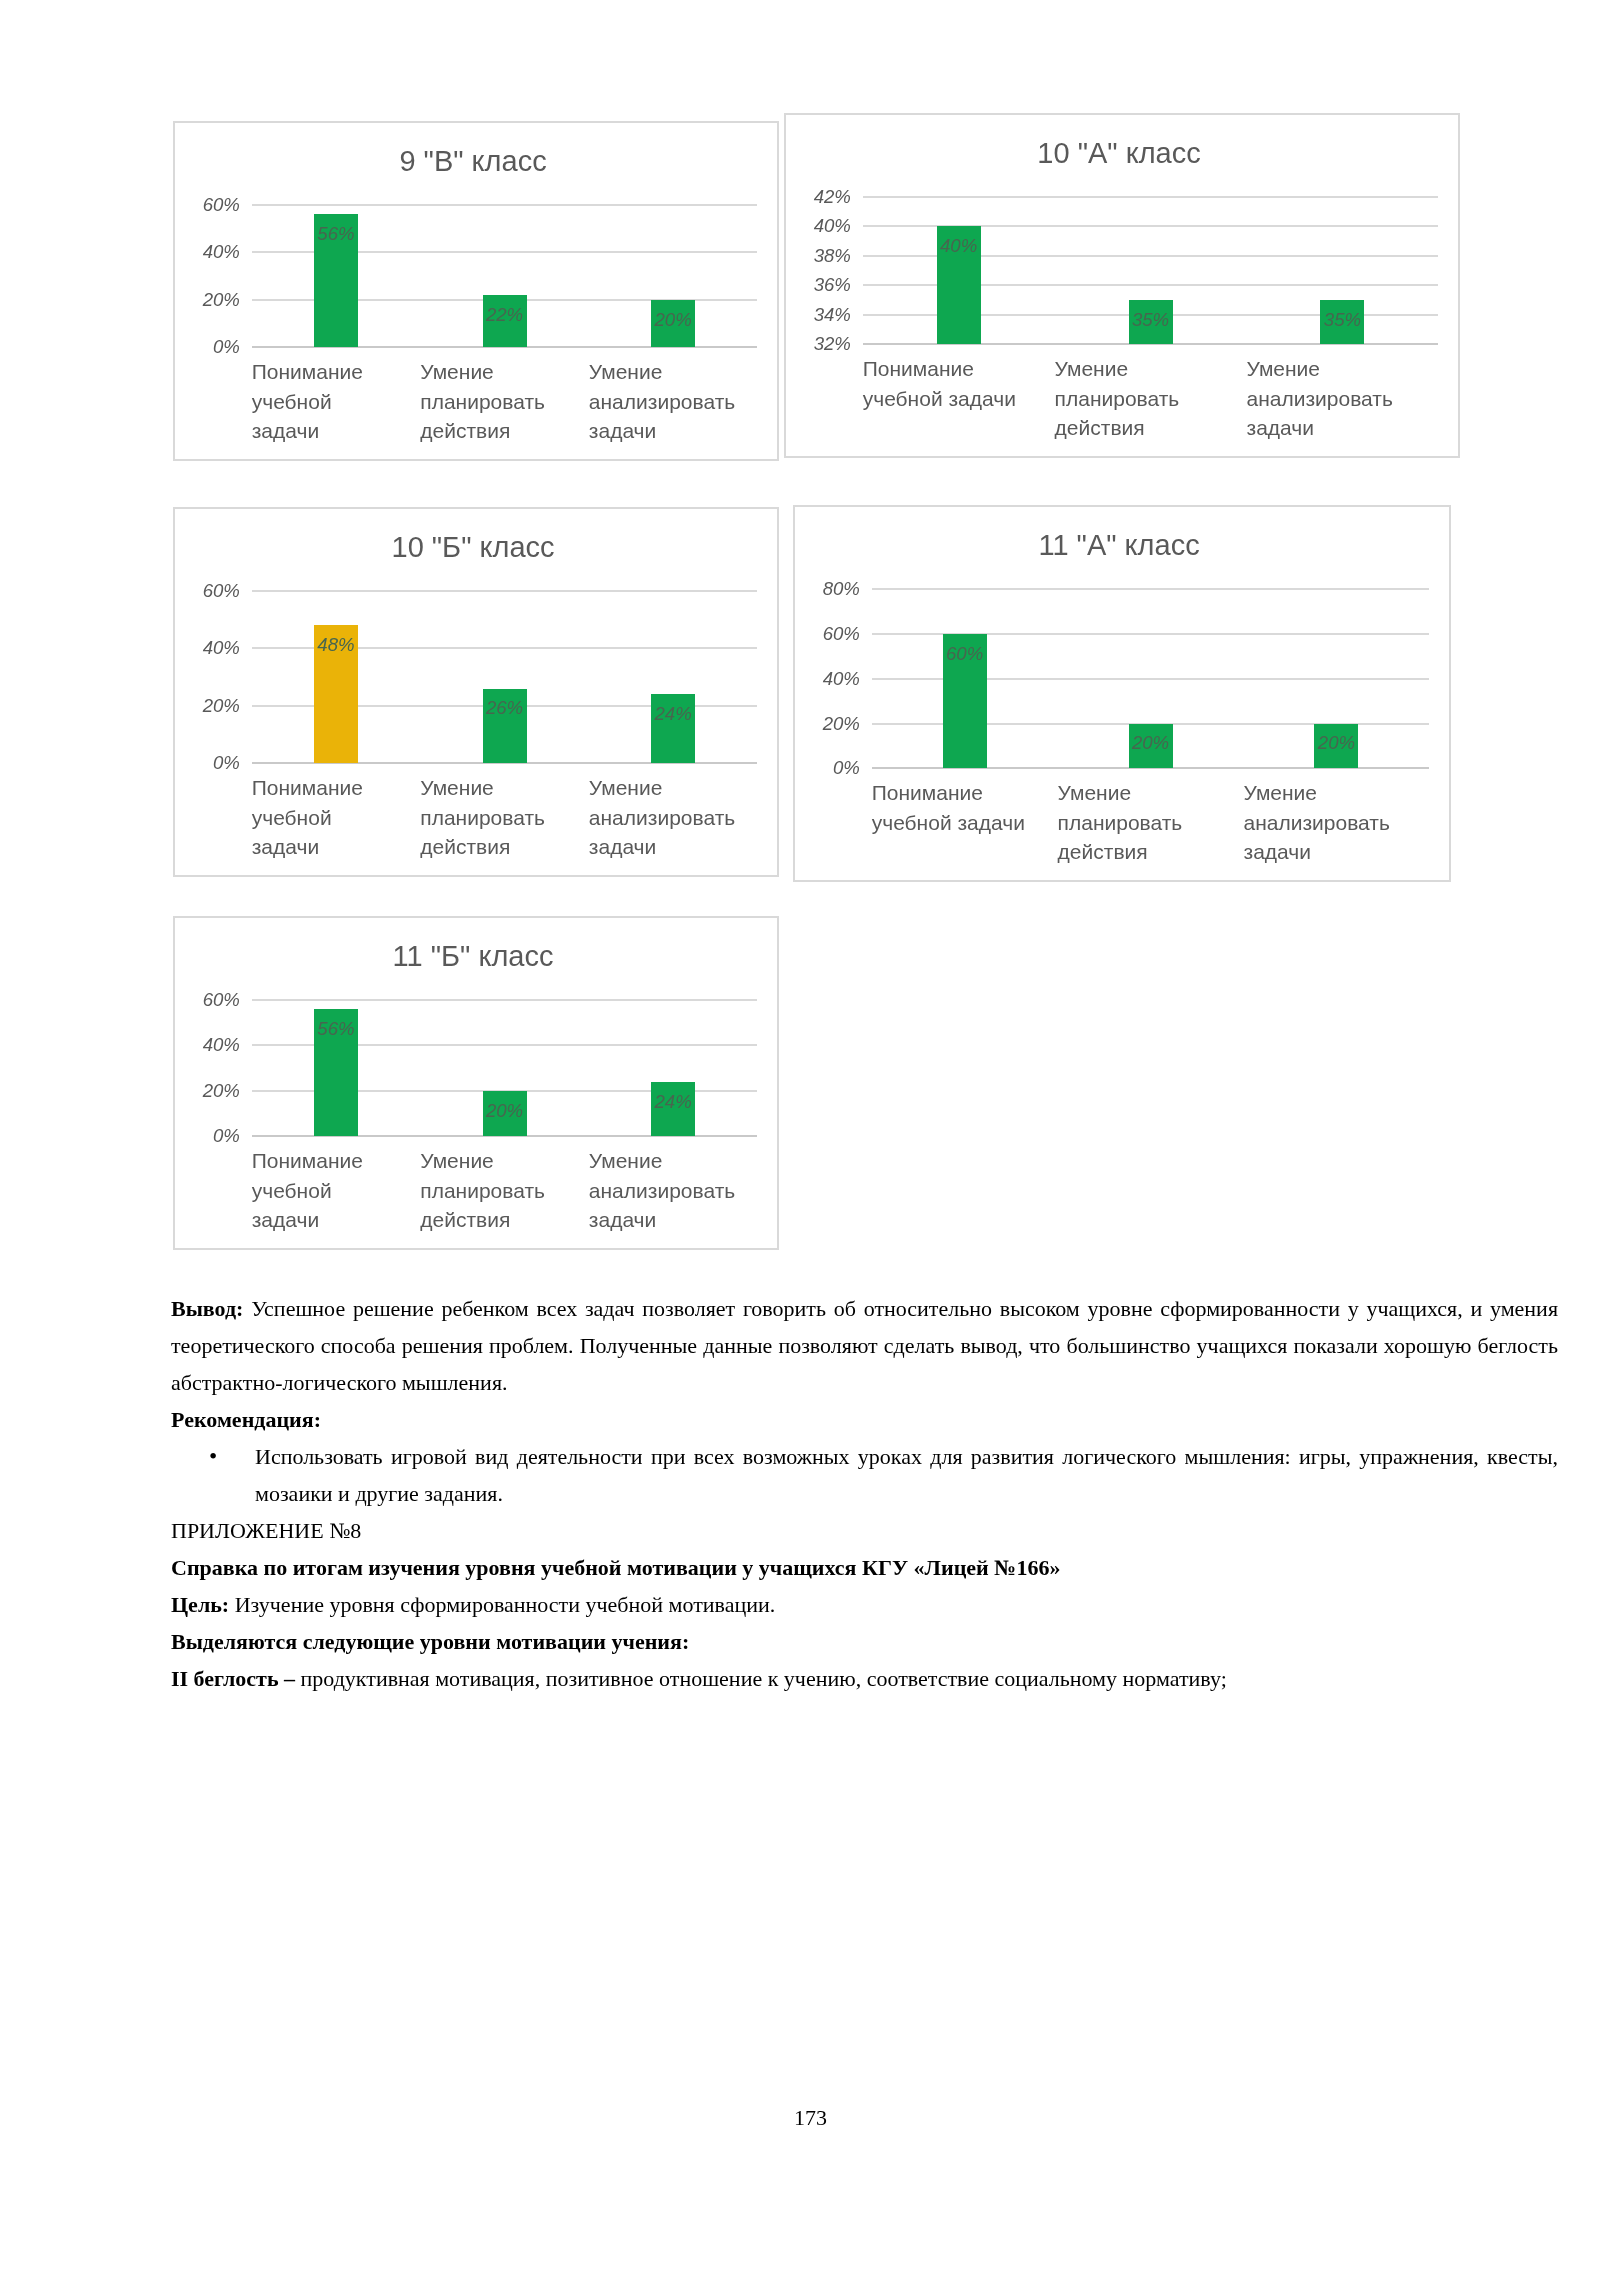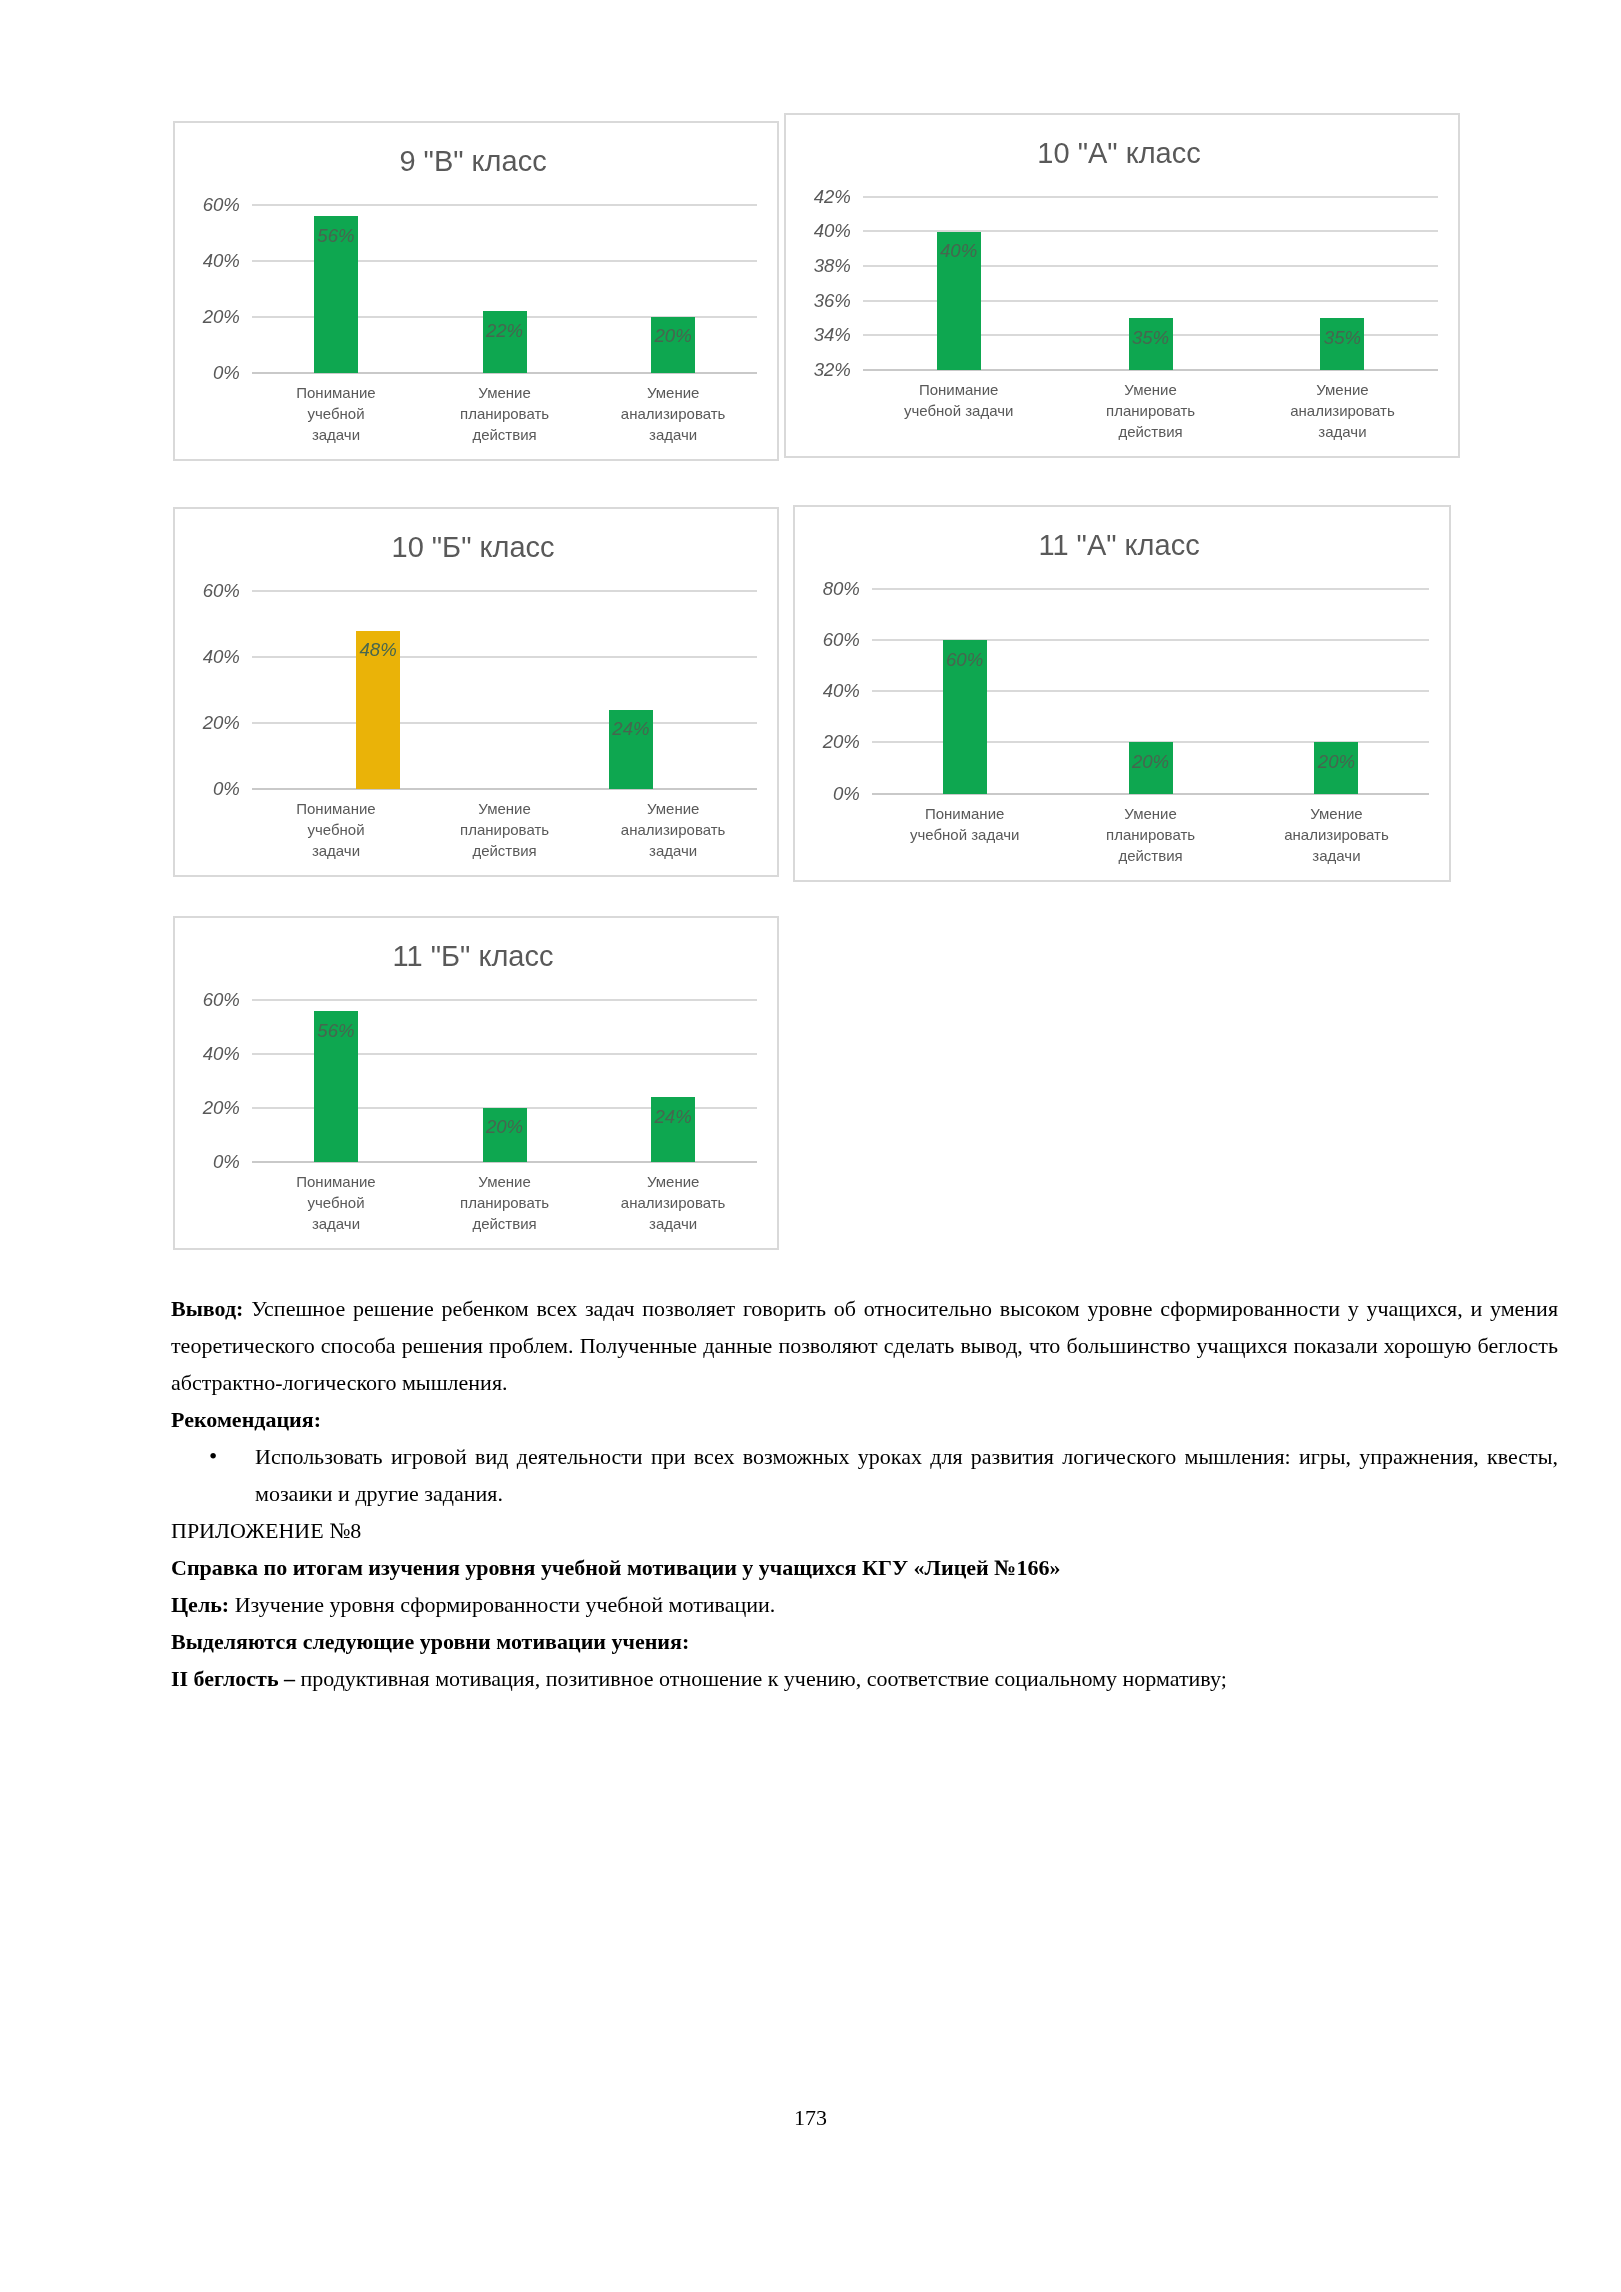--- a/index.html
+++ b/index.html
@@ -19,21 +19,21 @@
          color:#595959;font-size:18.6px;white-space:nowrap;}
   .plot{flex:1 1 auto;position:relative;}
   .gridline{position:absolute;left:0;right:0;height:2px;background:#d9d9d9;}
   .gridline.baseline{background:#c9c9c9;}
   .bars{position:absolute;left:0;right:0;top:0;bottom:0;display:flex;}
   .bar-cell{flex:1;display:flex;align-items:flex-end;justify-content:center;}
   .bar{width:44px;position:relative;}
   .bar-label{position:absolute;top:8.8px;left:50%;transform:translateX(-50%);
              font-size:18.6px;color:#47664f;white-space:nowrap;}
   .x-labels{flex:0 0 auto;display:flex;margin-left:63px;margin-top:9.8px;}
-  .x-label{flex:1;text-align:center;color:#595959;font-size:15px;
+  .x-label{flex:1;color:#595959;font-size:21px;
            line-height:1.4;white-space:pre-line;}
   
   .content{position:absolute;left:9px;top:1290px;width:100%;box-sizing:border-box;
            padding:0 72px 0 162px;font-size:22px;line-height:37px;}
   .content p{margin:0;text-align:justify;}
   .lead{font-weight:bold;}
   .rec-heading{font-weight:bold;margin-top:43px;text-align:left;}
   .bullet-row{display:flex;}
   .bullet-marker{flex:0 0 84px;text-align:center;font-size:23.5px;}
   .bullet-text{flex:1 1 auto;text-align:justify;}
@@ -157,20 +157,25 @@
             <div class="gridline" style="top: calc(33.3333% - 1px);"></div>
             <div class="gridline" style="top: calc(66.6667% - 1px);"></div>
             <div class="gridline baseline" style="top: calc(100% - 1px);"></div>
             <div class="bars">
               <div class="bar-cell">
                 <div class="bar" style="height: 80%; background: #eab308;">
                   <div class="bar-label">48%</div>
                 </div>
               </div>
               <div class="bar-cell">
+                <div class="bar" style="height: 43.3333%; background: rgb(14, 167, 80);">
+                  <div class="bar-label">26%</div>
+                </div>
+              </div>
+              <div class="bar-cell">
                 <div class="bar" style="height: 40%; background: rgb(14, 167, 80);">
                   <div class="bar-label">24%</div>
                 </div>
               </div>
             </div>
           </div>
         </div>
         <div class="x-labels">
           <div class="x-label">Понимание
 учебной

